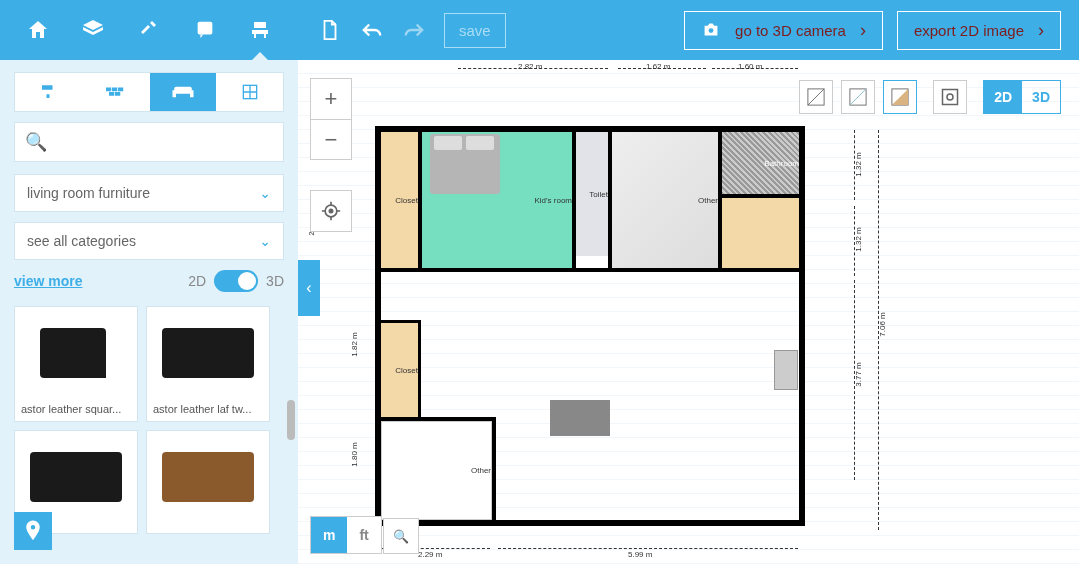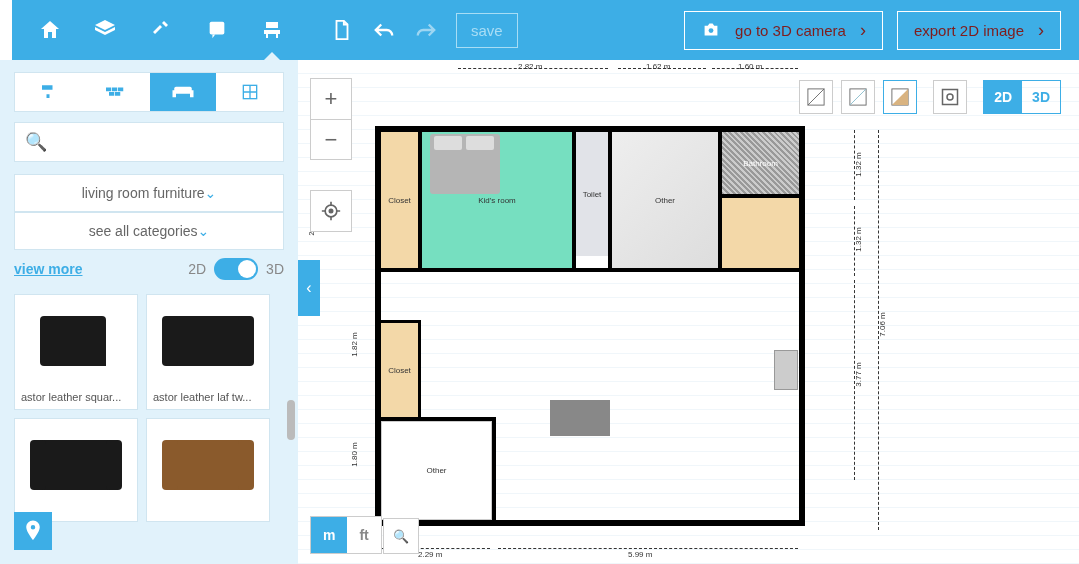--- a/index.html
+++ b/index.html
@@ -1,40 +1,40 @@
 <!DOCTYPE html>
 <html><head>
 <meta charset="utf-8">
 <style>
 * { box-sizing: border-box; margin: 0; padding: 0; }
 body { font-family: Arial, sans-serif; font-size: 13px; width: 1079px; height: 564px; overflow: hidden; background: #fff; }
 
 
-.topbar { display: flex; height: 60px; background: #3daee6; align-items: center; margin-left: 12px; }
+.topbar { display: flex; height: 60px; background: #3daee6; align-items: center; }
 .topbar-left { display: flex; width: 298px; align-items: center; justify-content: space-around; padding: 0 10px; }
 .topbar-left .top-icon { width: 28px; height: 28px; display: flex; align-items: center; justify-content: center; cursor: pointer; }
 .topbar-left .top-icon.active { position: relative; }
 .topbar-left .top-icon.active::after { content: ''; position: absolute; bottom: -16px; left: 50%; transform: translateX(-50%); border: 8px solid transparent; border-bottom-color: #e1f2fb; }
 .topbar-mid { display: flex; align-items: center; gap: 18px; padding: 0 20px; }
 .topbar-mid .mid-icon { width: 24px; height: 24px; display: flex; align-items: center; justify-content: center; cursor: pointer; color: #fff; }
 .save-btn { border: 1.5px solid #a8ddf5; color: #a8ddf5; padding: 8px 14px; font-size: 15px; cursor: pointer; background: transparent; }
 .topbar-right { display: flex; margin-left: auto; gap: 14px; padding-right: 18px; }
 .pill-btn { display: flex; align-items: center; gap: 14px; border: 1.5px solid #fff; color: #7f1d1d; padding: 8px 16px; font-size: 15px; cursor: pointer; background: transparent; }
 .pill-btn .chev { font-size: 18px; }
 
 
 .main { display: flex; height: 504px; }
 .sidebar { width: 298px; background: #e1f2fb; padding: 12px 14px; position: relative; overflow: hidden; }
 .catbar { display: flex; gap: 2px; background: #fff; border: 1px solid #d0e5f0; margin-bottom: 10px; }
 .catbar .cat { flex: 1; height: 38px; display: flex; align-items: center; justify-content: center; cursor: pointer; color: #3daee6; }
 .catbar .cat.active { background: #3daee6; color: #fff; }
 .search-row { display: flex; align-items: center; background: #fff; border: 1px solid #d0e5f0; padding: 8px 10px; margin-bottom: 12px; }
 .search-row input { flex: 1; border: none; outline: none; font-size: 14px; color: #666; font-style: italic; }
 .search-row .mag { color: #555; font-size: 18px; }
-.dropdown { display: flex; align-items: center; justify-content: center; background: #fff; border: 1px solid #d0e5f0; padding: 10px 12px; margin-bottom: 0; cursor: pointer; color: #666; font-size: 14px; }
+.dropdown { display: flex; align-items: center; justify-content: space-between; background: #fff; border: 1px solid #d0e5f0; padding: 10px 12px; margin-bottom: 10px; cursor: pointer; color: #666; font-size: 14px; }
 .dropdown .chev { color: #3daee6; font-size: 14px; }
 .view-row { display: flex; align-items: center; justify-content: space-between; margin: 8px 0 14px; }
 .view-more { color: #3daee6; text-decoration: underline; font-weight: bold; cursor: pointer; font-size: 14px; }
 .toggle-wrap { display: flex; align-items: center; gap: 8px; color: #888; font-size: 14px; }
 .toggle { width: 44px; height: 22px; background: #3daee6; border-radius: 11px; position: relative; cursor: pointer; }
 .toggle .knob { position: absolute; right: 2px; top: 2px; width: 18px; height: 18px; background: #fff; border-radius: 50%; }
 .grid { display: flex; gap: 8px; flex-wrap: wrap; }
 .tile { width: 124px; background: #fff; border: 1px solid #d0e5f0; }
 .tile .thumb { height: 92px; display: flex; align-items: center; justify-content: center; }
 .tile .cap { padding: 4px 6px 6px; font-size: 11px; color: #555; white-space: nowrap; overflow: hidden; text-overflow: ellipsis; }
@@ -58,21 +58,21 @@
 .vt-seg div.on { background: #3daee6; color: #fff; }
 
 .unit-seg { position: absolute; left: 12px; bottom: 10px; display: flex; border: 1px solid #ccc; background: #fff; }
 .unit-seg div { padding: 10px 12px; font-size: 14px; cursor: pointer; font-weight: bold; color: #888; }
 .unit-seg div.on { background: #3daee6; color: #fff; }
 .zoom-search { position: absolute; left: 85px; bottom: 10px; width: 36px; height: 36px; background: #fff; border: 1px solid #ccc; display: flex; align-items: center; justify-content: center; color: #555; cursor: pointer; }
 
 
 .plan { position: absolute; left: 72px; top: 60px; width: 440px; height: 420px; background: transparent; }
 .wall { position: absolute; background: #000; }
-.room { position: absolute; font-size: 8px; color: #333; display: flex; align-items: center; justify-content: center; }
+.room { position: absolute; font-size: 8px; color: #333; display: flex; align-items: center; justify-content: flex-end; }
 .room.closet { background: #f3d8a8; }
 .room.kid { background: #76dfc0; }
 .room.living { background: #fbe1c2; }
 .room.toilet { background: #e1e3e8; }
 .room.other1 { background: #e8e8e8; }
 .room.other2 { background: #fff; }
 .bed { position: absolute; background: #b5b5b5; border-radius: 3px; }
 .pillow { position: absolute; background: #ddd; border-radius: 2px; }
 .sofa { position: absolute; background: #888; }
 .dimlabel { position: absolute; font-size: 8px; color: #333; }

